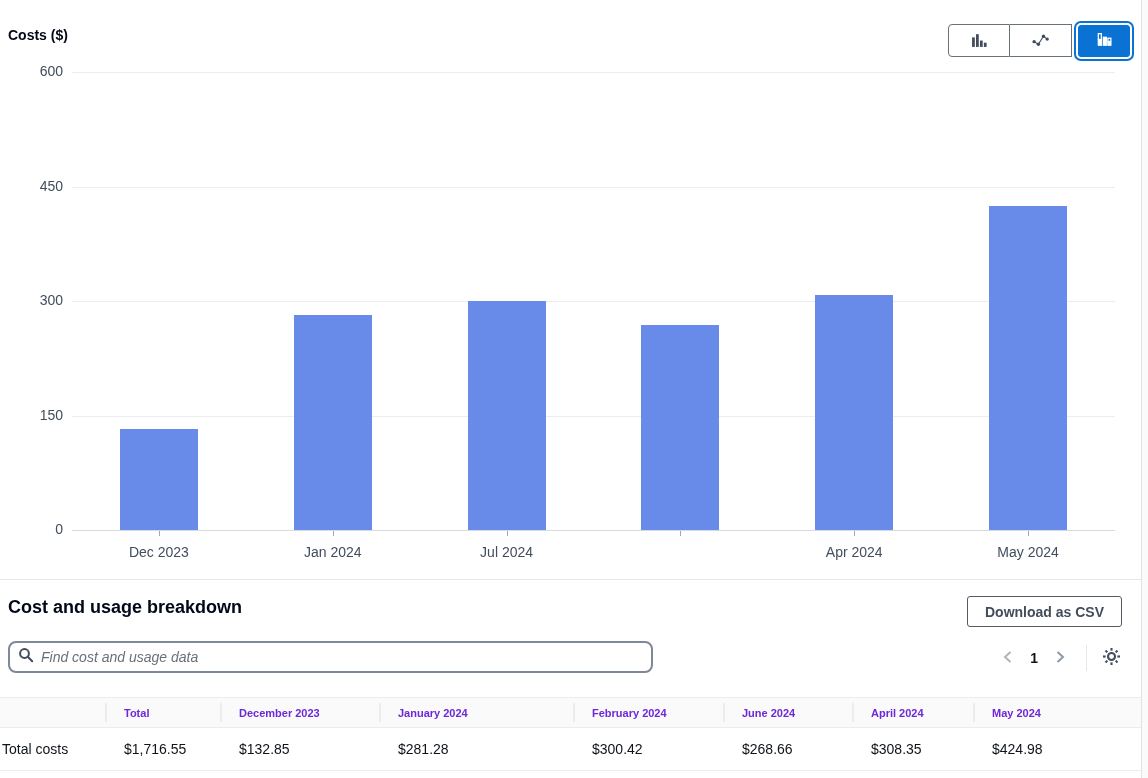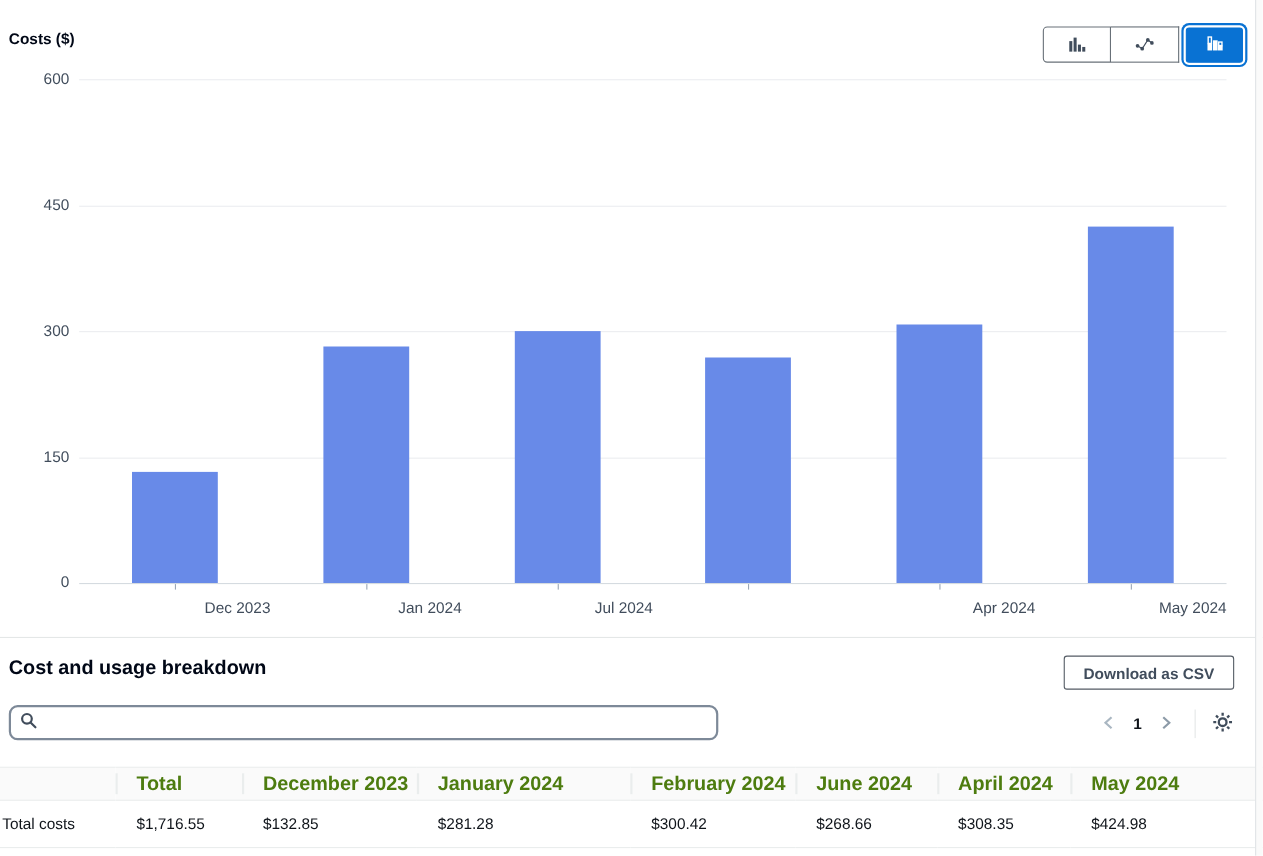--- a/index.html
+++ b/index.html
@@ -27,21 +27,21 @@
     border-radius: 3px; margin-left: 6px; margin-right: 5px;
     box-shadow: 0 0 0 2px #ffffff, 0 0 0 4px #0972d3;
   }
 
   .plot-area { position: absolute; inset: 0; }
   .gridline { position: absolute; height: 1px; background: #ebedf0; }
   .gridline.baseline { background: #d5dbe0; }
   .ytick-label { position: absolute; left: 0; width: 63px; text-align: right; font-size: 14px; color: #414d5c; }
   .bar { position: absolute; }
   .bar-tick { position: absolute; width: 1px; height: 5px; background: #9ba7b6; }
-  .xtick-label { position: absolute; text-align: right; font-size: 14px; color: #414d5c; }
+  .xtick-label { position: absolute; text-align: center; font-size: 14px; color: #414d5c; }
 
   
   .breakdown-panel { position: absolute; left: 0; top: 581px; width: 1148px; height: 144px; background: #fff; }
   .breakdown-title { position: absolute; left: 8px; top: 16px; font-size: 18px; font-weight: 700; color: #000716; }
 
   .download-btn {
     position: absolute; top: 15px; right: 26px; height: 31px; padding: 0 17px;
     background: #fff; border: 1px solid #545b64; border-radius: 3px;
     font-family: "Liberation Sans", sans-serif; font-size: 14px; font-weight: 700; color: #414d5c; cursor: pointer;
   }
@@ -62,21 +62,21 @@
   .page-btn { background: none; border: none; padding: 2px 6px; cursor: pointer; display: flex; align-items: center; }
   .page-number { font-size: 14px; font-weight: 700; color: #0f141a; padding: 0 8px; cursor: pointer; }
   .pg-divider { width: 1px; height: 26px; background: #e4e7e7; margin: 0 12px; }
   .prefs-btn { background: none; border: none; padding: 2px; cursor: pointer; display: flex; align-items: center; }
 
   
   .bd-table { position: absolute; left: 0; top: 116px; width: 1148px; border-collapse: collapse; table-layout: fixed; }
   .bd-table thead tr { height: 30px; background: #fafafa; border-top: 1px solid #eaeded; border-bottom: 1px solid #eaeded; }
   .bd-table tbody tr { height: 43px; border-bottom: 1px solid #eaeded; background: #fff; }
   .bd-table th {
-    text-align: left; font-size: 18px; font-weight: 700; color: #4d7c0f;
+    text-align: left; font-size: 11px; font-weight: 700; color: #6d28d9;
     padding: 0 10px 0 19px; position: relative; white-space: nowrap;
   }
   .bd-table th:first-child { padding-left: 5px; }
   .bd-table th + th::before { content: ""; position: absolute; left: 0; top: 5px; bottom: 5px; width: 2px; background: #eaeded; }
   .bd-table td { font-size: 14px; color: #0f141a; padding: 0 10px 0 19px; white-space: nowrap; }
   .bd-table td:first-child { padding-left: 2px; }
 
   
   .scroll-gutter { position: absolute; right: 0; top: 0; width: 7px; height: 778px; background: #fafafa; border-left: 1px solid #dfe3e6; }
 </style>
@@ -166,20 +166,21 @@
 
   <button class="download-btn">Download as CSV</button>
 
   <div class="search-box">
     <span>
       <svg width="16" height="16" viewBox="0 0 16 16">
         <circle cx="6.5" cy="6.5" r="4.4" fill="none" stroke="#414d5c" stroke-width="2"></circle>
         <line x1="10" y1="10" x2="14.2" y2="14.2" stroke="#414d5c" stroke-width="2" stroke-linecap="round"></line>
       </svg>
     </span>
+    <input class="search-input" type="text" placeholder="Find cost and usage data" style="">
   </div>
 
   <div class="pagination">
     <button class="page-btn">
       <span>
         <svg width="16" height="16" viewBox="0 0 16 16">
           <polyline points="10.5,3 5,8 10.5,13" fill="none" stroke="#aab7c2" stroke-width="2"></polyline>
         </svg>
       </span>
     </button>

